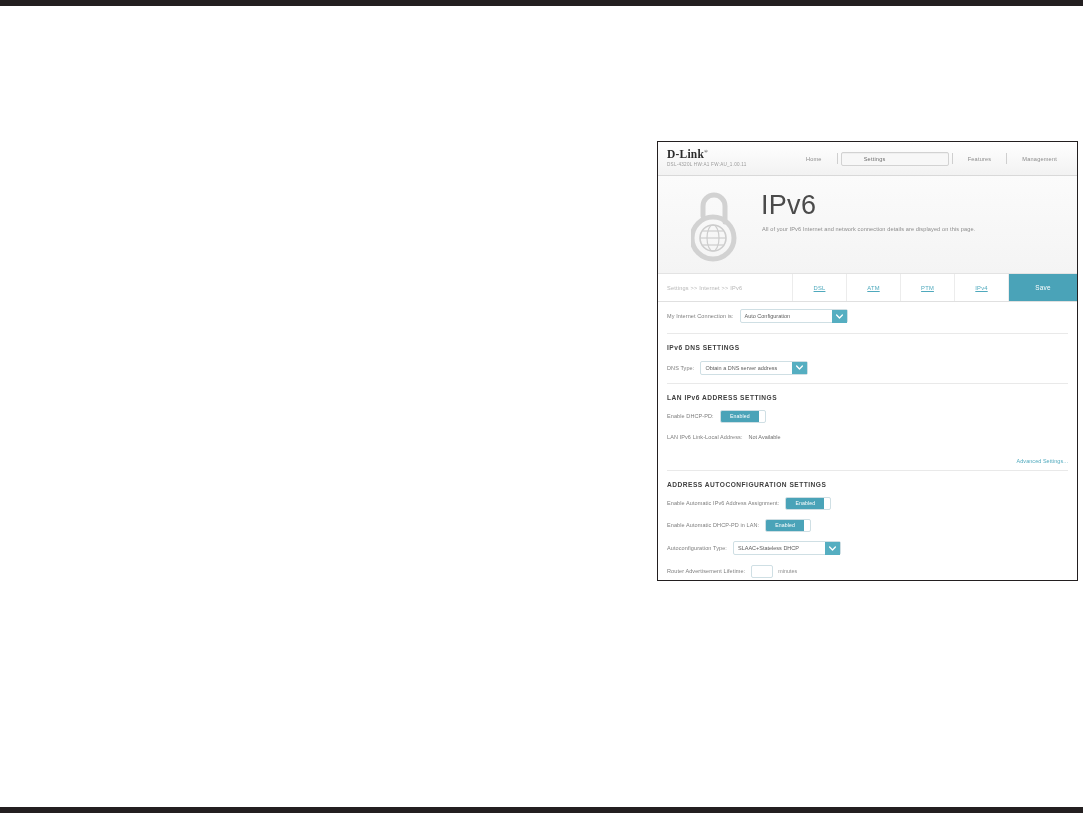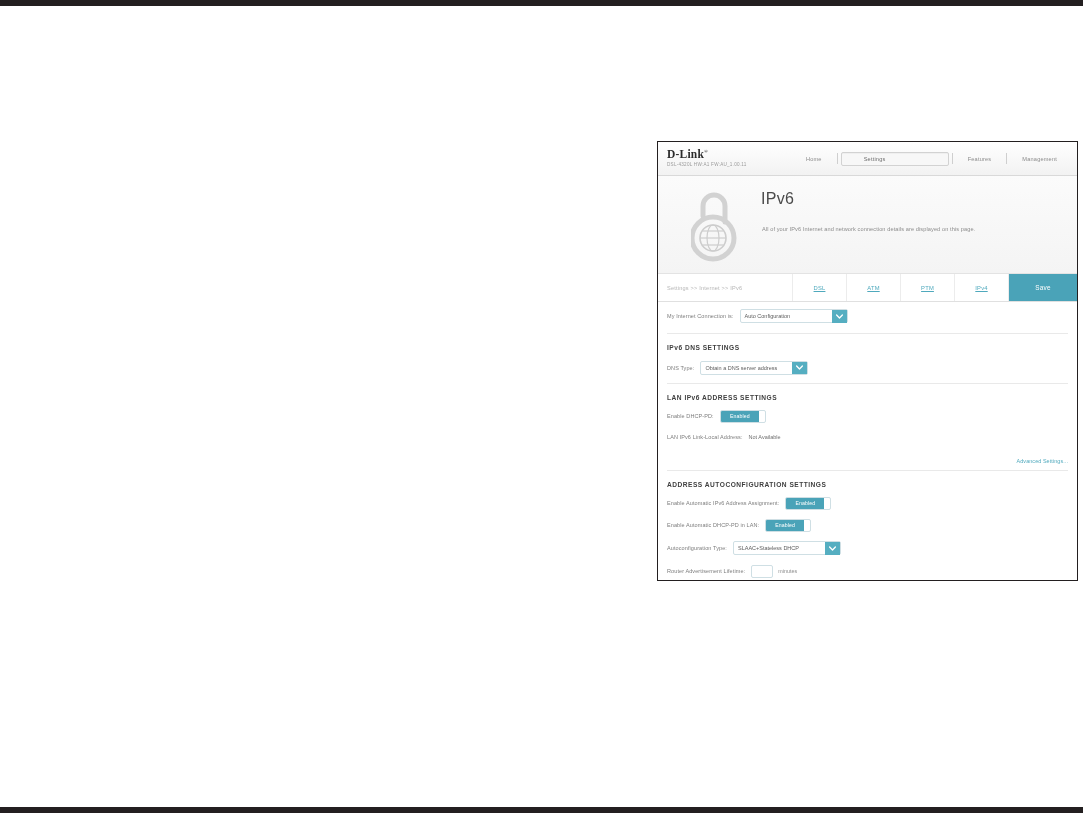--- a/index.html
+++ b/index.html
@@ -17,21 +17,21 @@
   .brand-name sup{font-size:5px;vertical-align:super;}
   .brand-model{font-size:4.6px;color:#9a9a9a;letter-spacing:.25px;margin-top:2px;white-space:nowrap;}
   .nav{position:absolute;right:8px;top:0;height:33px;display:flex;align-items:center;gap:0;}
   .nav-item{font-size:5.6px;color:#8b8b8b;padding:4px 12px;white-space:nowrap;letter-spacing:.2px;}
   .nav-item.sel{color:#6d6d6d;border:1px solid #d2d2d2;border-radius:2px;background:#f7f7f7;padding:4px 22px;box-shadow:0 1px 0 rgba(0,0,0,.03) inset;}
   .nav-sep{width:1px;height:11px;background:#cfcfcf;margin:0 3px;}
 
   
   .hero{height:97px;background:linear-gradient(#fbfbfb,#f4f4f4);border-bottom:1px solid #e3e3e3;position:relative;}
   .hero-icon{position:absolute;left:33px;top:16px;width:56px;height:72px;}
-  .hero-title{position:absolute;left:103px;top:14px;font-size:16px;color:#4b4b4b;font-weight:400;letter-spacing:.3px;}
+  .hero-title{position:absolute;left:103px;top:14px;font-size:27px;color:#4b4b4b;font-weight:400;letter-spacing:.3px;}
   .hero-desc{position:absolute;left:104px;top:50px;font-size:5.6px;color:#8c8c8c;letter-spacing:.1px;}
 
   
   .tabs{height:27px;display:flex;align-items:stretch;border-bottom:1px solid #e0e0e0;background:#ffffff;}
   .crumb{flex:0 0 125px;display:flex;align-items:center;padding-left:9px;font-size:5.6px;color:#b6b6b6;letter-spacing:.2px;border-right:1px solid #ececec;}
   .tab{flex:1 1 0;display:flex;align-items:center;justify-content:center;font-size:5.8px;color:#4fa9bd;text-decoration:underline;border-right:1px solid #ececec;letter-spacing:.2px;}
   .tab.save{background:#4aa3b8;color:#ffffff;text-decoration:none;font-size:6.4px;border-right:none;flex:0 0 68px;}
 
   
   .form{padding:0;background:#ffffff;}

